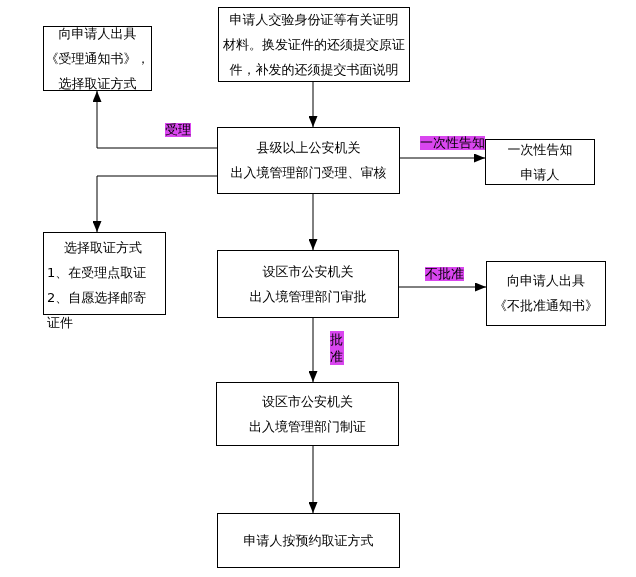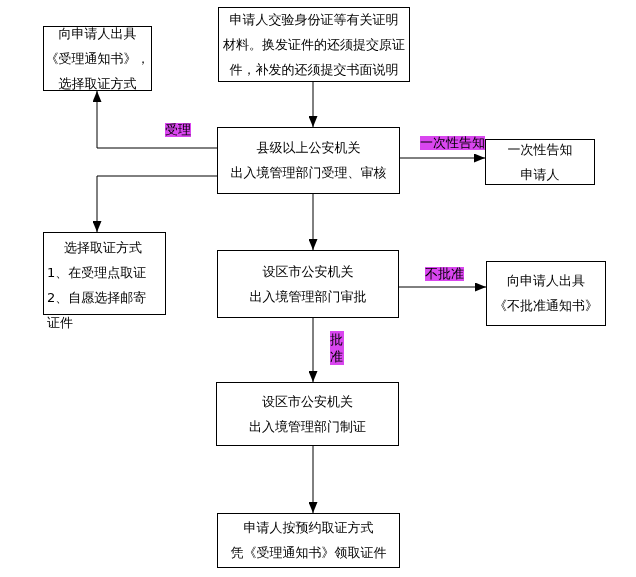--- a/index.html
+++ b/index.html
@@ -125,21 +125,20 @@
     <div class="bl">《不批准通知书》</div>
   </div>
 
   <div class="box" style="left:216px;top:382px;width:183px;height:64px;">
     <div class="bl">设区市公安机关</div>
     <div class="bl">出入境管理部门制证</div>
   </div>
 
   <div class="box" style="left:217px;top:513px;width:183px;height:55px;justify-content:center;">
     <div class="bl">申请人按预约取证方式</div>
-    <div class="bl">凭《受理通知书》领取证件</div>
   </div>
 
   <div class="elabel" style="left:165px;top:123px;">受理</div>
   <div class="elabel" style="left:420px;top:136px;">一次性告知</div>
   <div class="elabel" style="left:425px;top:267px;">不批准</div>
   <div class="elabel vertical" style="left:330px;top:331px;">批准</div>
 
 </div>
 
 </body></html>

